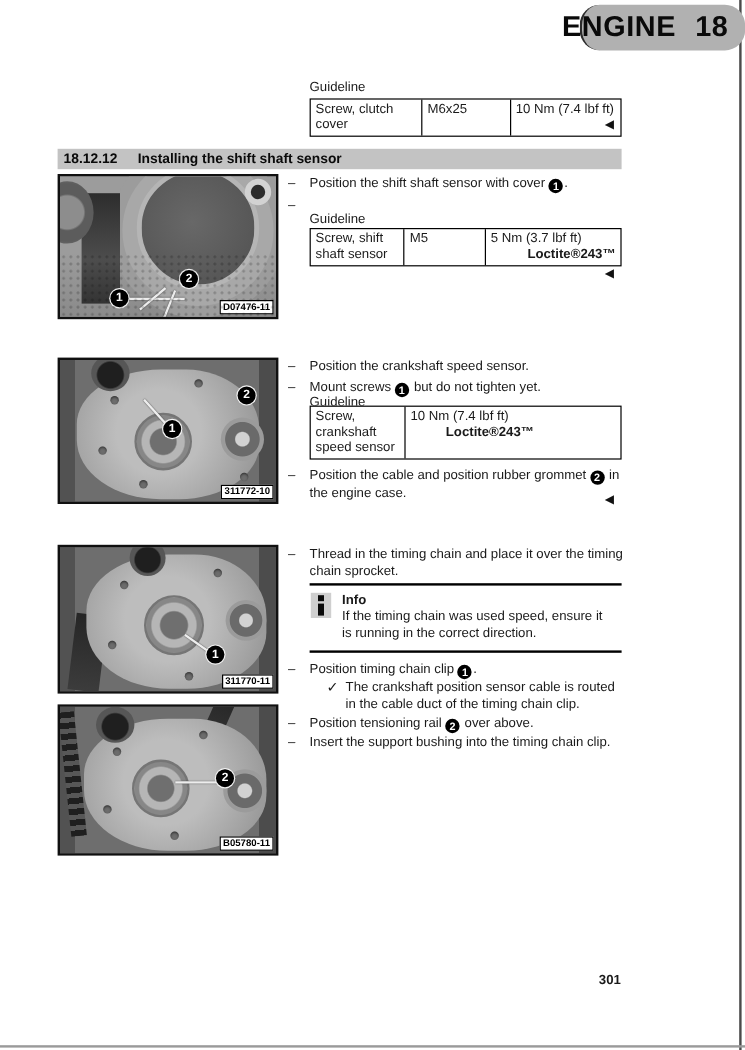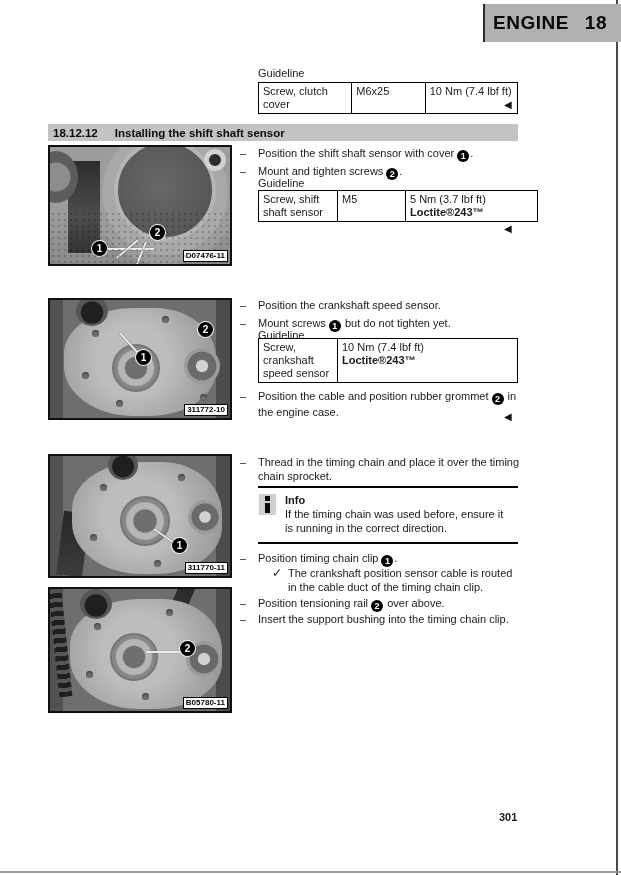--- a/index.html
+++ b/index.html
@@ -14,37 +14,37 @@
   
   .edge-right { left:616px; top:0; width:2px; height:875px; background:#4a4a4a; }
   .edge-bottom { left:0; top:871px; width:621px; height:2px; background:#9a9a9a; }
 
   
   .chapter-bar {
     left:483px; top:4px; width:138px; height:38px; background:#b1b1b1;
     border-left:2px solid #2b2b2b;
     display:flex; align-items:center; justify-content:flex-end;
     gap:16px; padding-right:14px;
-    font-weight:bold; font-size:19px; letter-spacing:0.5px; color:#0a0a0a;
+    font-weight:bold; font-size:24px; letter-spacing:0.5px; color:#0a0a0a;border-radius:17px;
   }
 
   
   .sec-bar {
     left:48px; width:470px; height:17px; background:#c3c3c3;
     display:flex; align-items:center; font-size:11.5px; font-weight:bold; color:#0a0a0a;
   }
   .sec-num { padding-left:5px; }
   .sec-title { margin-left:17px; }
 
   
   .gl-label { left:258px; font-size:11px; line-height:13px; }
   .gtable { left:258px; display:flex; border:1px solid #000; background:#fff; font-size:11px; line-height:13px; }
   .gcell { border-left:1px solid #000; padding:2px 4px 2px 4px; }
   .gcell:first-child { border-left:none; }
-  .loctite { font-weight:bold; text-align:left; }
+  .loctite { font-weight:bold; text-align:right; }
 
   .rev { font-size:10px; color:#111; line-height:10px; }
 
   
   .dash { left:240px; font-size:11px; line-height:14px; }
   .step { left:258px; width:262px; font-size:11px; line-height:14px; }
   .badge {
     display:inline-flex; align-items:center; justify-content:center;
     width:12px; height:12px; border-radius:50%; background:#000; color:#fff;
     font-size:9px; font-weight:bold; vertical-align:-2px; margin:0 1px 0 3px;
@@ -140,24 +140,23 @@
     <div class="lead" style="left:96px; top:94px; width:30px; transform:rotate(112deg)"></div>
     <span class="callout" style="left:42px; top:94px">1</span>
     <span class="callout" style="left:100px; top:78px">2</span>
     <span class="fig-label">D07476-11</span>
   </figure>
 
   <span class="abs dash" style="top:146px">–</span>
   <div class="abs step" style="top:146px"><span>Position the shift shaft sensor with cover</span><span class="badge">1</span><span>.</span></div>
 
   <span class="abs dash" style="top:164px">–</span>
-  <div class="abs step" style="top:164px"><span>Mount and tighten screws</span><span class="badge">2</span><span>.</span></div>
 
   <div class="abs gl-label" style="top:177px">Guideline</div>
-  <div class="abs gtable" style="top:190px; width:280px">
+  <div class="abs gtable" style="top:190px; width:260px">
     <div class="gcell" style="width:78px">Screw, shift shaft sensor</div>
     <div class="gcell" style="width:68px">M5</div>
     <div class="gcell" style="width:114px">
       <div>5 Nm (3.7 lbf ft)</div>
       <div class="loctite">Loctite®243™</div>
     </div>
   </div>
   <span class="abs rev" style="left:504px; top:224px">◀</span>
 
 
@@ -214,21 +213,21 @@
 
   <span class="abs dash" style="top:455px">–</span>
   <div class="abs step" style="top:455px">Thread in the timing chain and place it over the timing chain sprocket.</div>
 
   <div class="abs info-box" style="top:486px">
     <div class="info-icon">
       <div class="i-dot"></div>
       <div class="i-stem"></div>
     </div>
     <div class="info-title">Info</div>
-    <div class="info-text">If the timing chain was used before, ensure it is running in the correct direction.</div>
+    <div class="info-text">If the timing chain was used speed, ensure it is running in the correct direction.</div>
   </div>
 
   <span class="abs dash" style="top:551px">–</span>
   <div class="abs step" style="top:551px"><span>Position timing chain clip</span><span class="badge">1</span><span>.</span></div>
 
   <span class="abs check" style="left:272px; top:566px">✓</span>
   <div class="abs check-text" style="left:288px; top:566px; width:232px">The crankshaft position sensor cable is routed in the cable duct of the timing chain clip.</div>
 
   <span class="abs dash" style="top:596px">–</span>
   <div class="abs step" style="top:596px"><span>Position tensioning rail</span><span class="badge">2</span> <span>over above.</span></div>

